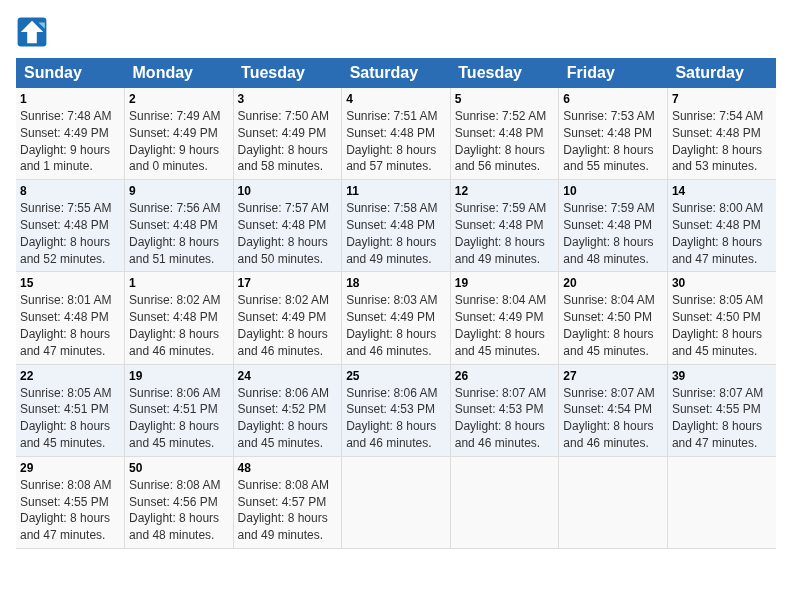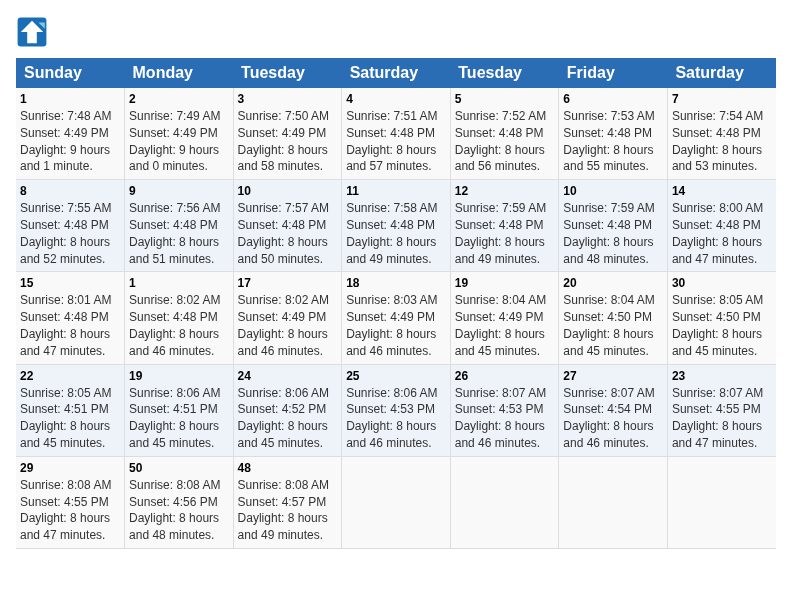--- a/index.html
+++ b/index.html
@@ -239,21 +239,21 @@
           </td>
           <td>
             <span class="day-num">26</span>
             <div class="cell-info">Sunrise: 8:07 AM<br>Sunset: 4:53 PM<br>Daylight: 8 hours and 46 minutes.</div>
           </td>
           <td>
             <span class="day-num">27</span>
             <div class="cell-info">Sunrise: 8:07 AM<br>Sunset: 4:54 PM<br>Daylight: 8 hours and 46 minutes.</div>
           </td>
           <td>
-            <span class="day-num">23</span>
+            <span class="day-num">39</span>
             <div class="cell-info">Sunrise: 8:07 AM<br>Sunset: 4:55 PM<br>Daylight: 8 hours and 47 minutes.</div>
           </td>
         </tr>
         <tr>
           <td>
             <span class="day-num">29</span>
             <div class="cell-info">Sunrise: 8:08 AM<br>Sunset: 4:55 PM<br>Daylight: 8 hours and 47 minutes.</div>
           </td>
           <td>
             <span class="day-num">50</span>

